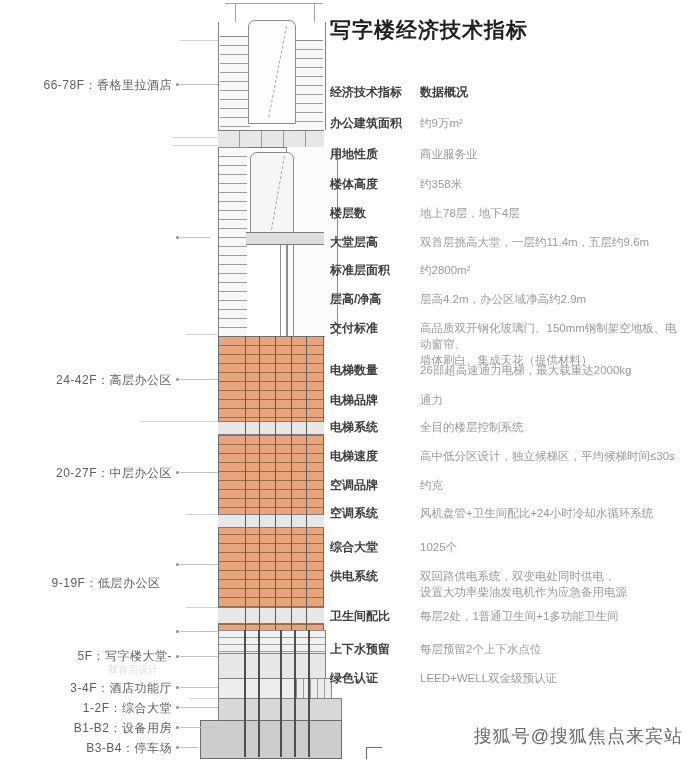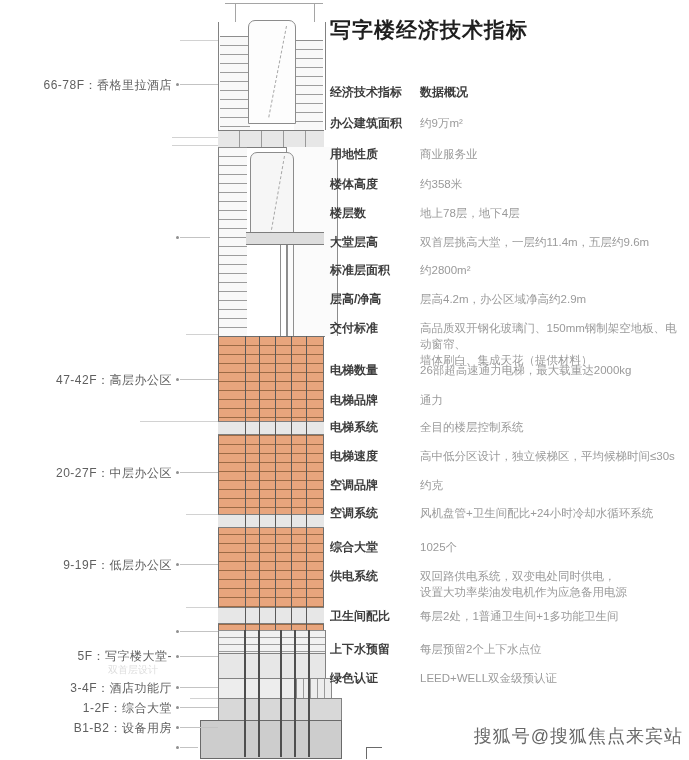--- a/index.html
+++ b/index.html
@@ -115,28 +115,29 @@
   <div class="tick" style="left:140px;top:40px;width:38px;"></div>
   <div class="tick" style="left:132px;top:137px;width:46px;"></div>
   <div class="tick" style="left:132px;top:145px;width:46px;"></div>
   <div class="tick" style="left:146px;top:334px;width:32px;"></div>
   <div class="tick" style="left:100px;top:421px;width:78px;"></div>
   <div class="tick" style="left:146px;top:514px;width:32px;"></div>
   <div class="tick" style="left:146px;top:607px;width:32px;"></div>
   <div class="tick" style="left:150px;top:698px;width:28px;"></div>
 
   <div class="flabel" style="top:77px;"><span>66-78F：香格里拉酒店</span></div>
-  <div class="flabel" style="top:372px;"><span>47-42F：高层办公区</span></div>
+  <div class="flabel" style="top:372px;"><span>24-42F：高层办公区</span></div>
   <div class="flabel" style="top:465px;"><span>20-27F：中层办公区</span></div>
-  <div class="flabel" style="top:557px;"><span>9-19F：低层办公区</span></div>
+  <div class="flabel" style="top:575px;text-align:center;"><span>9-19F：低层办公区</span></div>
   <div class="flabel" style="top:648px;"><span>5F：写字楼大堂-</span></div>
   <div class="flabel-sub" style="top:663px;left:-14px;">双首层设计</div>
   <div class="flabel" style="top:680px;"><span>3-4F：酒店功能厅</span></div>
   <div class="flabel" style="top:700px;"><span>1-2F：综合大堂</span></div>
   <div class="flabel" style="top:720px;"><span>B1-B2：设备用房</span></div>
+  <div class="flabel" style="top:740px;"><span>B3-B4：停车场</span></div>
 
   <div class="leader" style="top:84px;left:140px;width:38px;">
       <i class="dot"></i>
     </div>
   <div class="leader" style="top:237px;left:140px;width:30px;">
       <i class="dot"></i>
     </div>
   <div class="leader" style="top:379px;left:140px;width:38px;">
       <i class="dot"></i>
     </div>

